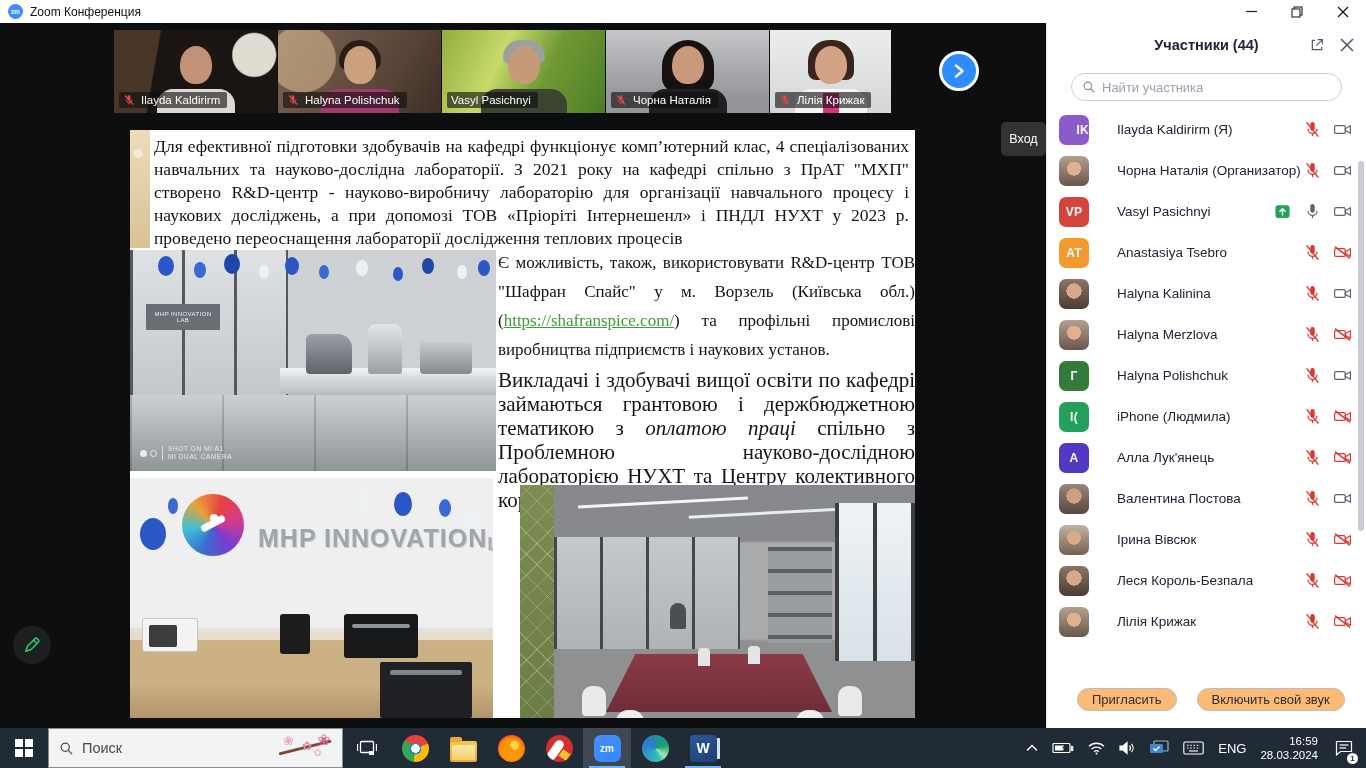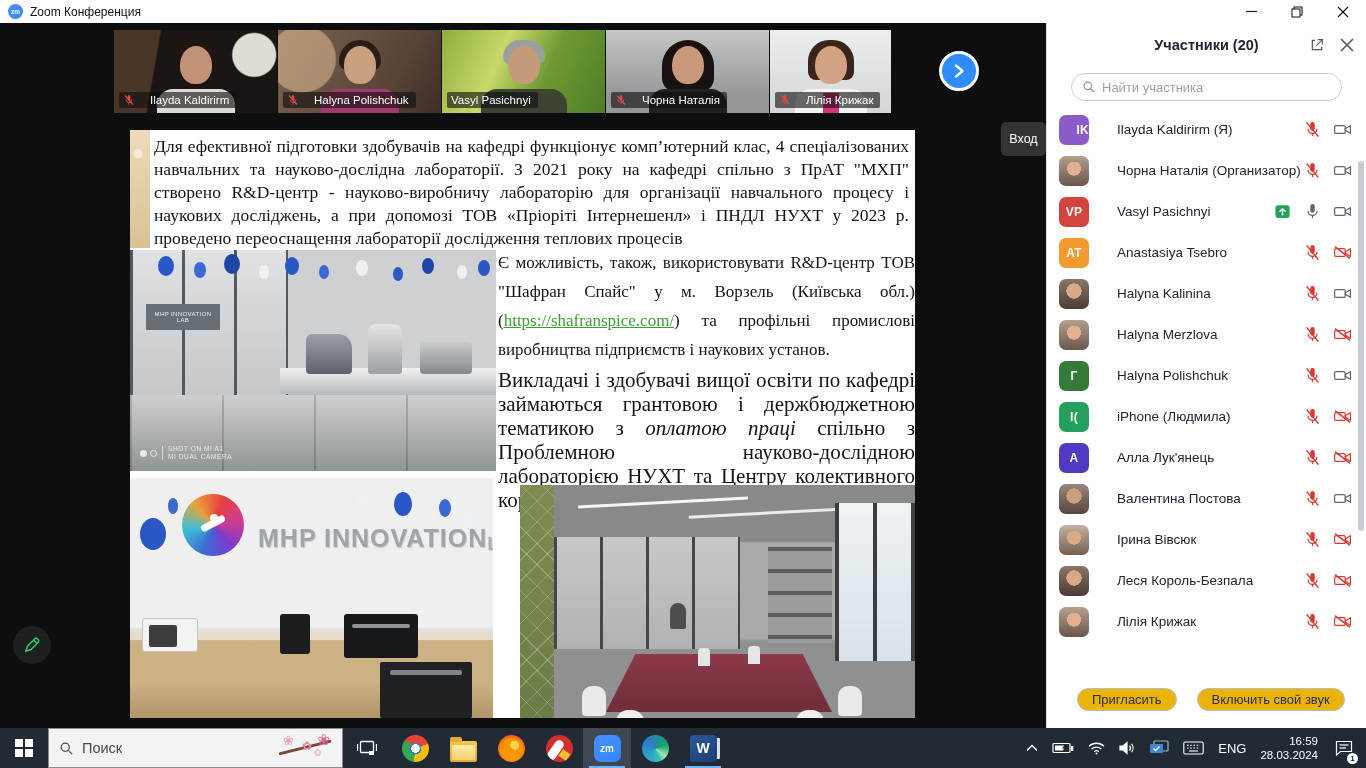--- a/index.html
+++ b/index.html
@@ -33,21 +33,21 @@
   .scene-1 .hair { background:#2a1d18; } .scene-1 .head { background:#caa07e; } .scene-1 .torso { background:#a23a70; }
   .scene-2 .scene { background:linear-gradient(115deg,#8fae3e,#c6d96a 35%,#6f9a33 62%,#4e7d26); }
   .scene-2 .hair { background:#9aa0a0; height:24px; } .scene-2 .head { background:#c49a78; } .scene-2 .torso { background:#3c4532; width:86px; }
   .scene-3 .scene { background:linear-gradient(180deg,#c5c6c8,#949699 80%); }
   .scene-3 .hair { background:#17120f; width:52px; height:52px; border-radius:26px 26px 14px 14px; }
   .scene-3 .head { background:#c9997b; } .scene-3 .torso { background:#202124; }
   .scene-4 .scene { background:linear-gradient(180deg,#eceded,#d4d5d7); }
   .scene-4 .hair { background:#3a241c; width:46px; height:40px; } .scene-4 .head { background:#d2a284; }
   .scene-4 .torso { background:#f4f4f5; width:72px; }
   .scene-4 .torso::after { content:""; position:absolute; left:50%; transform:translateX(-50%); top:4px; width:16px; height:20px; background:#d8347c; }
-  .tile-label { position:absolute; left:5px; bottom:5px; display:flex; align-items:center; gap:15px; background:rgba(15,15,15,.62); color:#fff; font-size:11.5px; padding:2px 7px 2px 4px; border-radius:2px; white-space:nowrap; }
+  .tile-label { position:absolute; left:5px; bottom:5px; display:flex; align-items:center; gap:6px; background:rgba(15,15,15,.62); color:#fff; font-size:11.5px; padding:2px 7px 2px 4px; border-radius:2px; white-space:nowrap; }
   .tile-mic { width:12px; height:12px; color:#e04847; flex:none; }
   .tile-mic svg { width:12px; height:12px; }
 
   .next-btn { position:absolute; left:939px; top:28px; width:40px; height:40px; border-radius:50%; background:#2d8cff; border:3px solid #fff; display:flex; align-items:center; justify-content:center; cursor:pointer; }
   .tooltip { position:absolute; left:1001px; top:99px; min-width:45px; height:25px; background:#333333; border-radius:5px; color:#fff; font-size:12.5px; display:flex; align-items:center; justify-content:center; padding:17px 8px; }
   .annotate-btn { position:absolute; left:13px; top:603px; width:38px; height:38px; border-radius:50%; background:#1d1f20; border:none; display:flex; align-items:center; justify-content:center; cursor:pointer; }
 
   
   .slide { position:absolute; left:130px; top:107px; width:785px; height:588px; background:#ffffff; overflow:hidden; font-family:"Liberation Serif", serif; }
   .deco-strip { position:absolute; left:0; top:0; width:20px; height:118px; background:radial-gradient(circle at 40% 20%, rgba(255,255,255,.5) 0 4px, transparent 5px), linear-gradient(180deg,#ecdcba,#d9c294); }
@@ -125,21 +125,21 @@
   .p-name { margin-left:28px; font-size:13.5px; color:#232333; white-space:nowrap; overflow:hidden; text-overflow:ellipsis; }
   .p-icons { margin-left:auto; display:flex; align-items:center; gap:11px; }
   .p-icons svg { width:19px; height:19px; display:block; }
   .share-badge { width:19px; height:17px; display:block; }
   .share-badge svg { width:19px; height:17px; }
   .st-muted { color:#d93a32; }
   .st-on { color:#63636e; }
   .st-on .slash { display:none; }
   .panel-scrollbar { position:absolute; right:2px; top:138px; width:6px; height:370px; border-radius:3px; background:#c6cbd4; }
   .panel-footer { height:48px; display:flex; align-items:center; padding:0 18px 10px 30px; gap:20px; }
-  .pf-btn { background:#eab308; border:1px solid #b8bcc4; border-radius:12px; font-size:13px; color:#2d2d3a; padding:3px 14px; cursor:pointer; white-space:nowrap; font-family:"Liberation Sans",sans-serif; }
+  .pf-btn { background:#fdba74; border:1px solid #b8bcc4; border-radius:12px; font-size:13px; color:#2d2d3a; padding:3px 14px; cursor:pointer; white-space:nowrap; font-family:"Liberation Sans",sans-serif; }
 
   
   .taskbar { position:absolute; left:0; top:728px; width:1366px; height:40px; background:#202b36; display:flex; align-items:stretch; z-index:40; }
   .tb-slot { width:48px; display:flex; align-items:center; justify-content:center; cursor:pointer; position:relative; flex:none; }
   .tb-slot.active-app { background:rgba(255,255,255,.14); }
   .tb-slot.open-app::after { content:""; position:absolute; left:6px; right:6px; bottom:0; height:2.5px; background:#6cb8f6; }
   .tb-search { width:295px; background:#f1f3f4; border:1px solid #8a8a8a; display:flex; align-items:center; gap:8px; padding:0 10px; position:relative; cursor:text; flex:none; }
   .tb-search-text { color:#4a4a4a; font-size:14.5px; }
   .blossom { position:absolute; right:6px; top:4px; width:62px; height:32px; pointer-events:none; }
   .branch { position:absolute; right:4px; top:13px; width:54px; height:3px; background:#7a4a35; border-radius:2px; transform:rotate(-14deg); }
@@ -351,21 +351,21 @@
     <button class="annotate-btn">
       <svg width="20" height="20" viewBox="0 0 24 24" fill="none" stroke="#2ecc71" stroke-width="1.8" stroke-linejoin="round">
         <path d="M4.5 19.5l2.2-6.4L15.4 4.4a2 2 0 0 1 2.8 0l1.4 1.4a2 2 0 0 1 0 2.8l-8.7 8.7-6.4 2.2z"></path>
         <line x1="13.8" y1="6" x2="18" y2="10.2"></line>
       </svg>
     </button>
   </div>
 
   <aside class="panel">
     <div class="panel-header">
-      <div class="panel-title">Участники (20)</div>
+      <div class="panel-title">Участники (44)</div>
       <div class="panel-header-icons">
         <div class="ph-icon">
           <svg width="16" height="16" viewBox="0 0 24 24" fill="none" stroke="currentColor" stroke-width="1.8">
               <path d="M9 5H5v14h14v-4"></path>
               <path d="M13 4h7v7"></path>
               <path d="M20 4l-9 9"></path>
             </svg>
         </div>
         <div class="ph-icon">
           <svg width="14" height="14" viewBox="0 0 14 14" stroke="currentColor" stroke-width="1.6">

